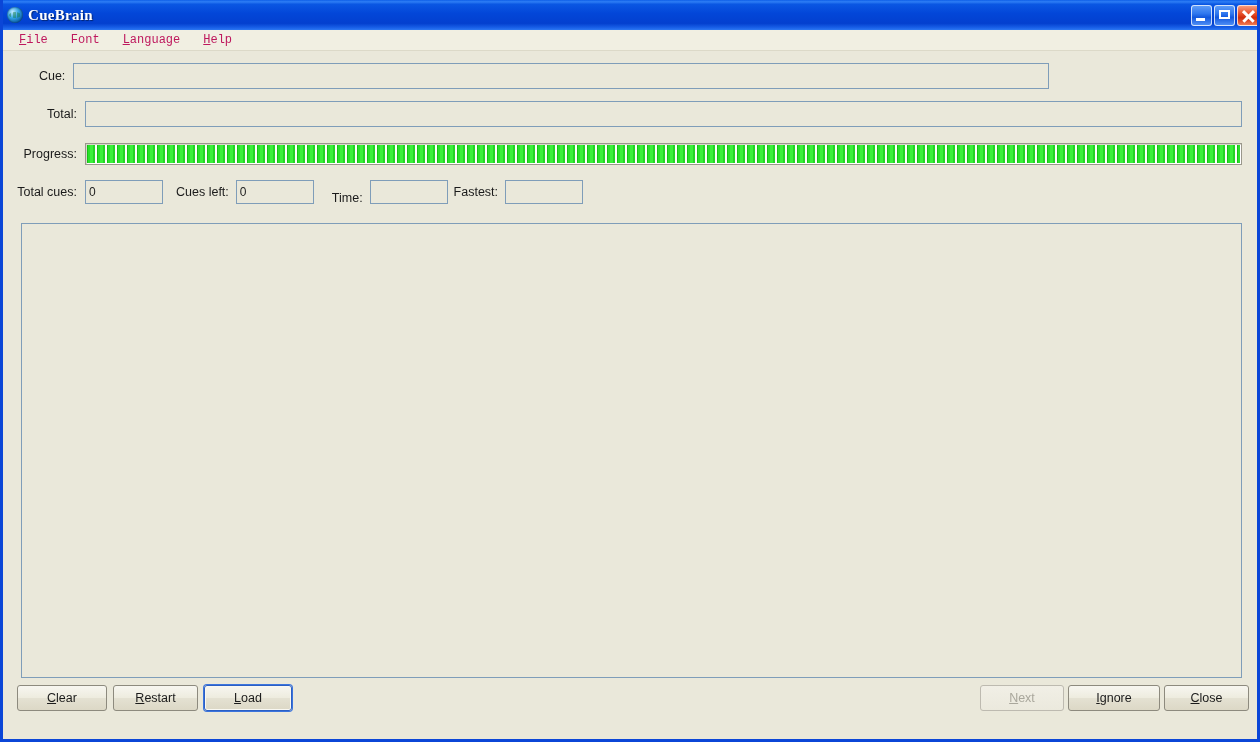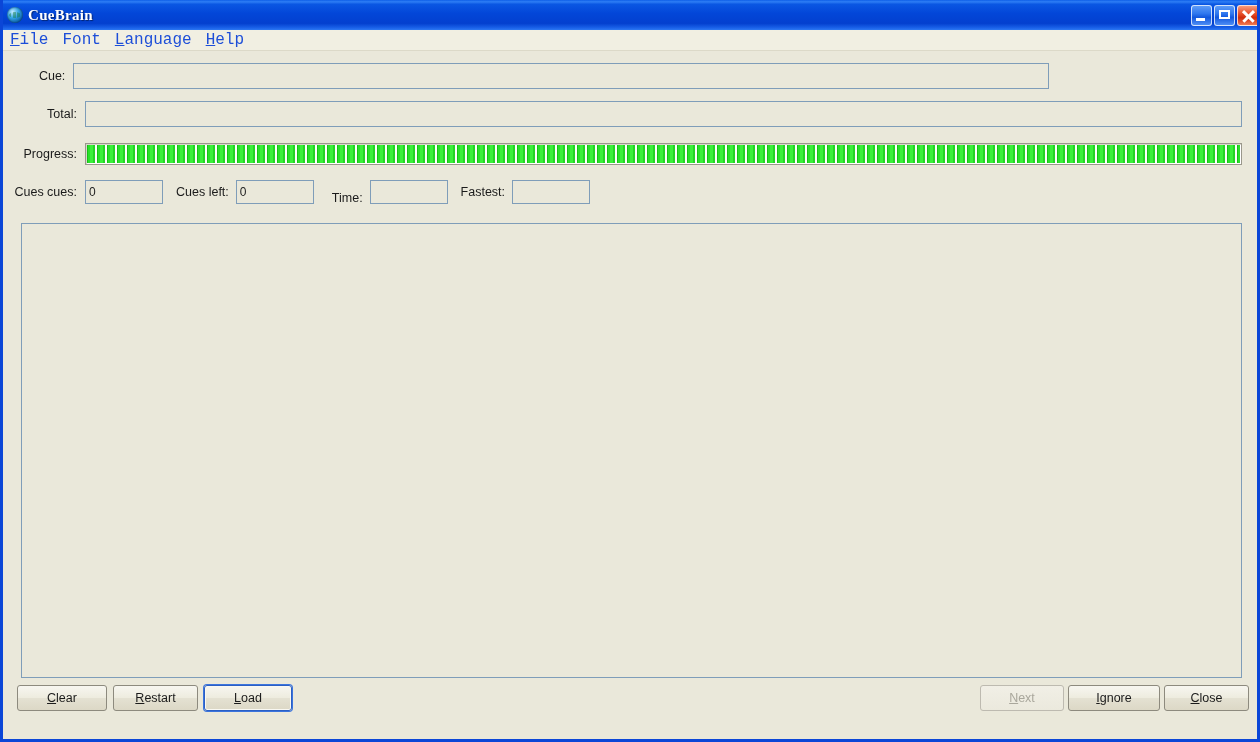--- a/index.html
+++ b/index.html
@@ -126,23 +126,23 @@
     width: 1260px;
     height: 21px;
     background: #f1efe2;
     border-bottom: 1px solid #dcd9c8;
     display: flex;
     align-items: center;
     box-sizing: border-box;
   }
   .menu-item {
     font-family: "Liberation Mono", monospace;
-    font-size: 16px;
-    color: #1d4ed8;
-    padding: 2px 7px 2px 7px;
+    font-size: 12px;
+    color: #be185d;
+    padding: 2px 7px 2px 16px;
     white-space: nowrap;
     cursor: default;
   }
   .menu-item .mn { text-decoration: underline; }
 
   
   .client {
     position: absolute;
     left: 0; top: 51px;
     width: 1254px;
@@ -326,30 +326,30 @@
     </div>
 
     <div class="field-row" id="row-progress">
       <div class="lbl">Progress:</div>
       <div class="progress-outer">
         <div class="progress-fill" id="progress-fill" style="width: 100%;"></div>
       </div>
     </div>
 
     <div class="field-row" id="row-stats">
-      <div class="lbl" style="width:82px;text-align:right;padding-right:8px;box-sizing:border-box;">Cues cues:</div>
+      <div class="lbl" style="width:82px;text-align:right;padding-right:8px;box-sizing:border-box;">Total cues:</div>
       <div class="txtbox" id="total-cues-value">0</div>
 
       <div class="lbl" style="margin-left:13px;margin-right:7px;">Cues left:</div>
       <div class="txtbox" id="cues-left-value">0</div>
 
       <div class="lbl" style="margin-left:18px;margin-right:7px;margin-top:12px;">Time:</div>
       <div class="txtbox" id="time-value"></div>
 
-      <div class="lbl" style="margin-left:13px;margin-right:7px;">Fastest:</div>
+      <div class="lbl" style="margin-left:6px;margin-right:7px;">Fastest:</div>
       <div class="txtbox" id="fastest-value"></div>
     </div>
 
     <div id="content-area"></div>
 
     <div id="button-bar">
       <div class="btn" id="btn-clear">
           <span class="mn">C</span>
           <span>lear</span>
         </div>

